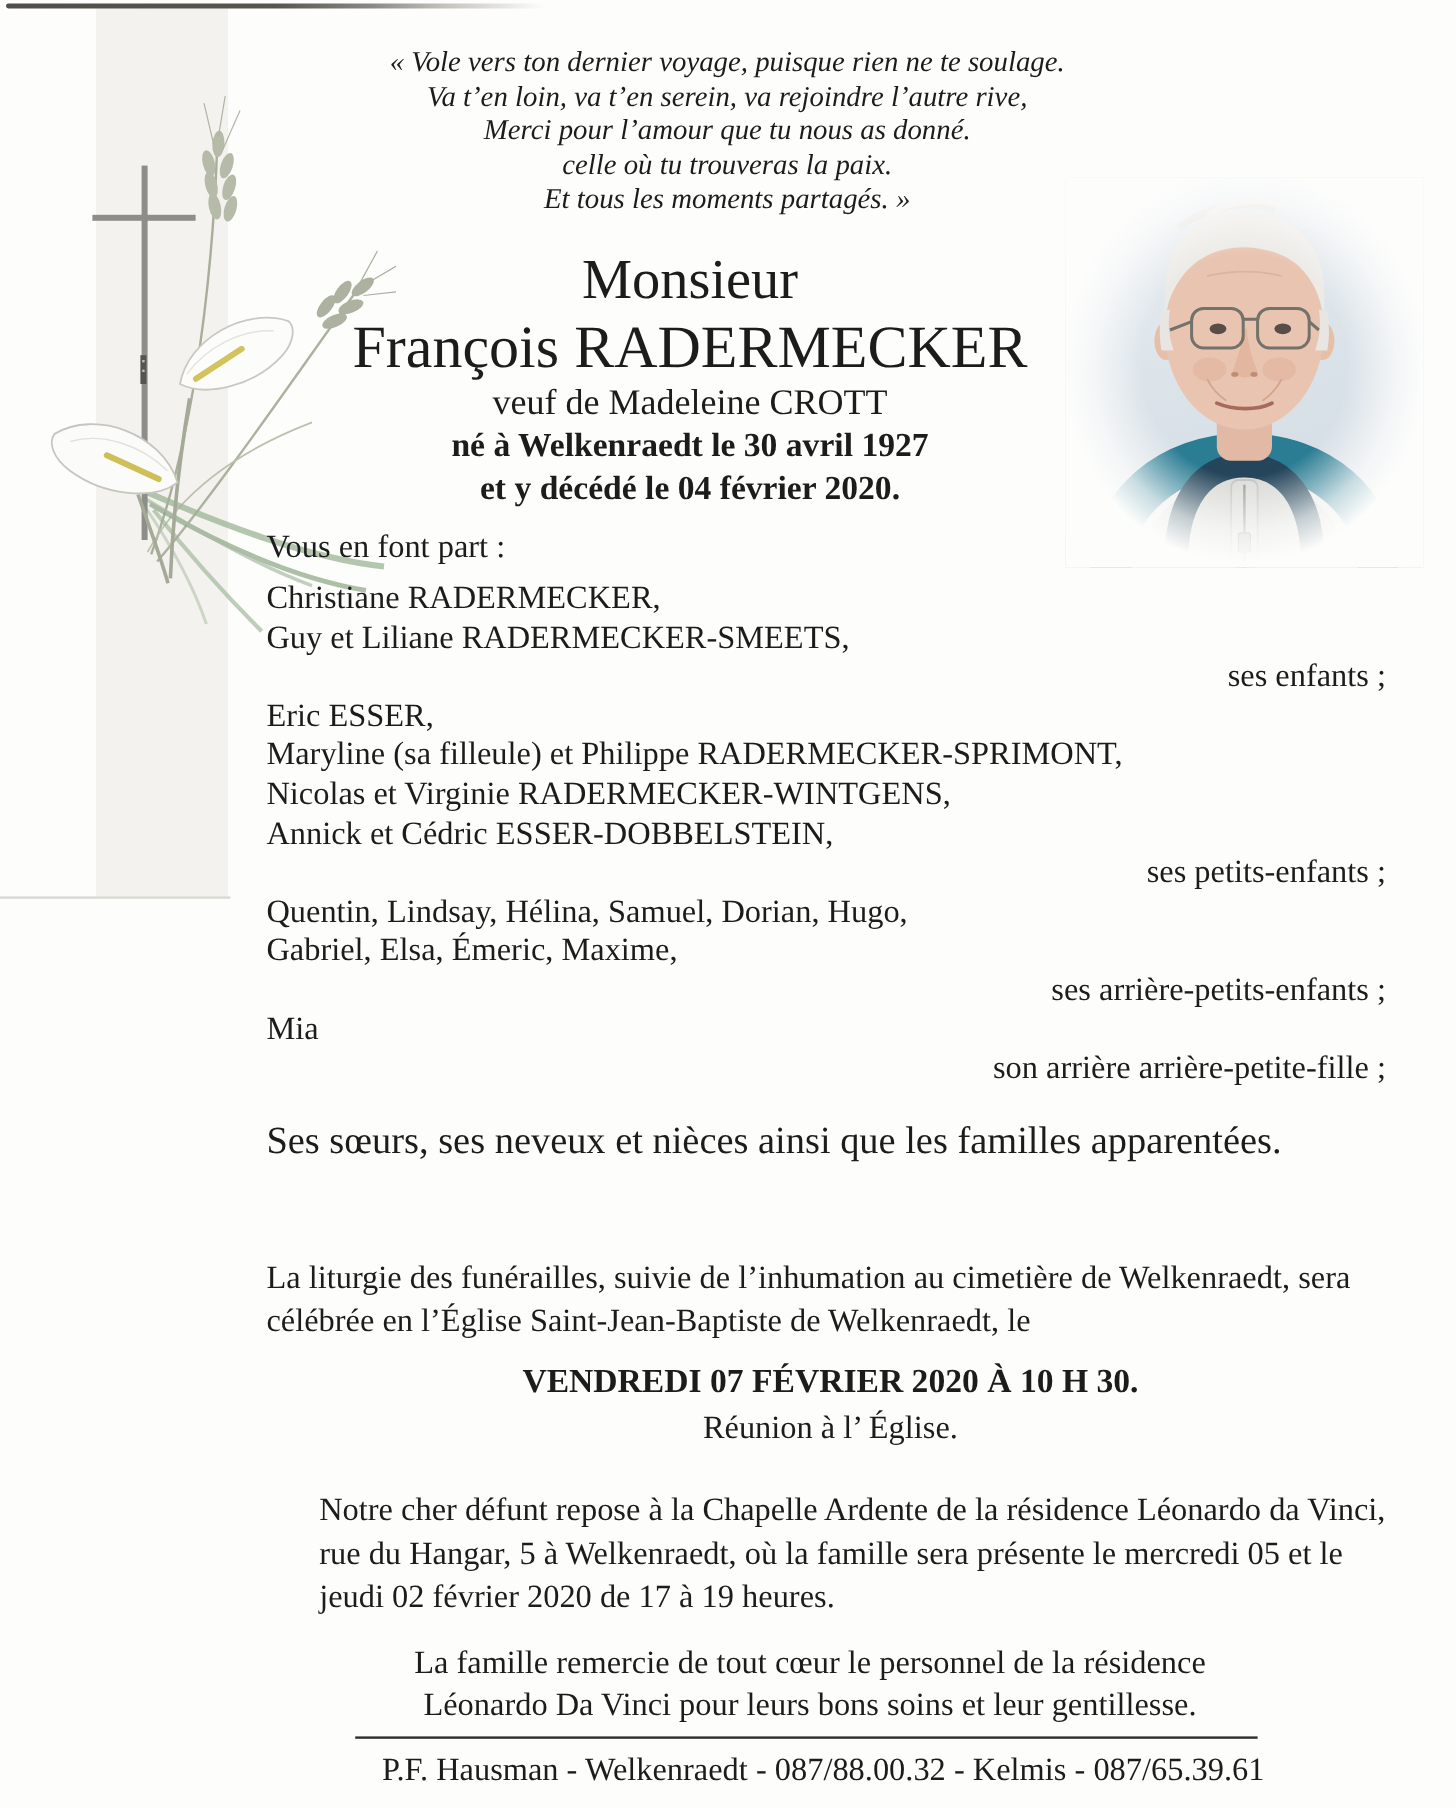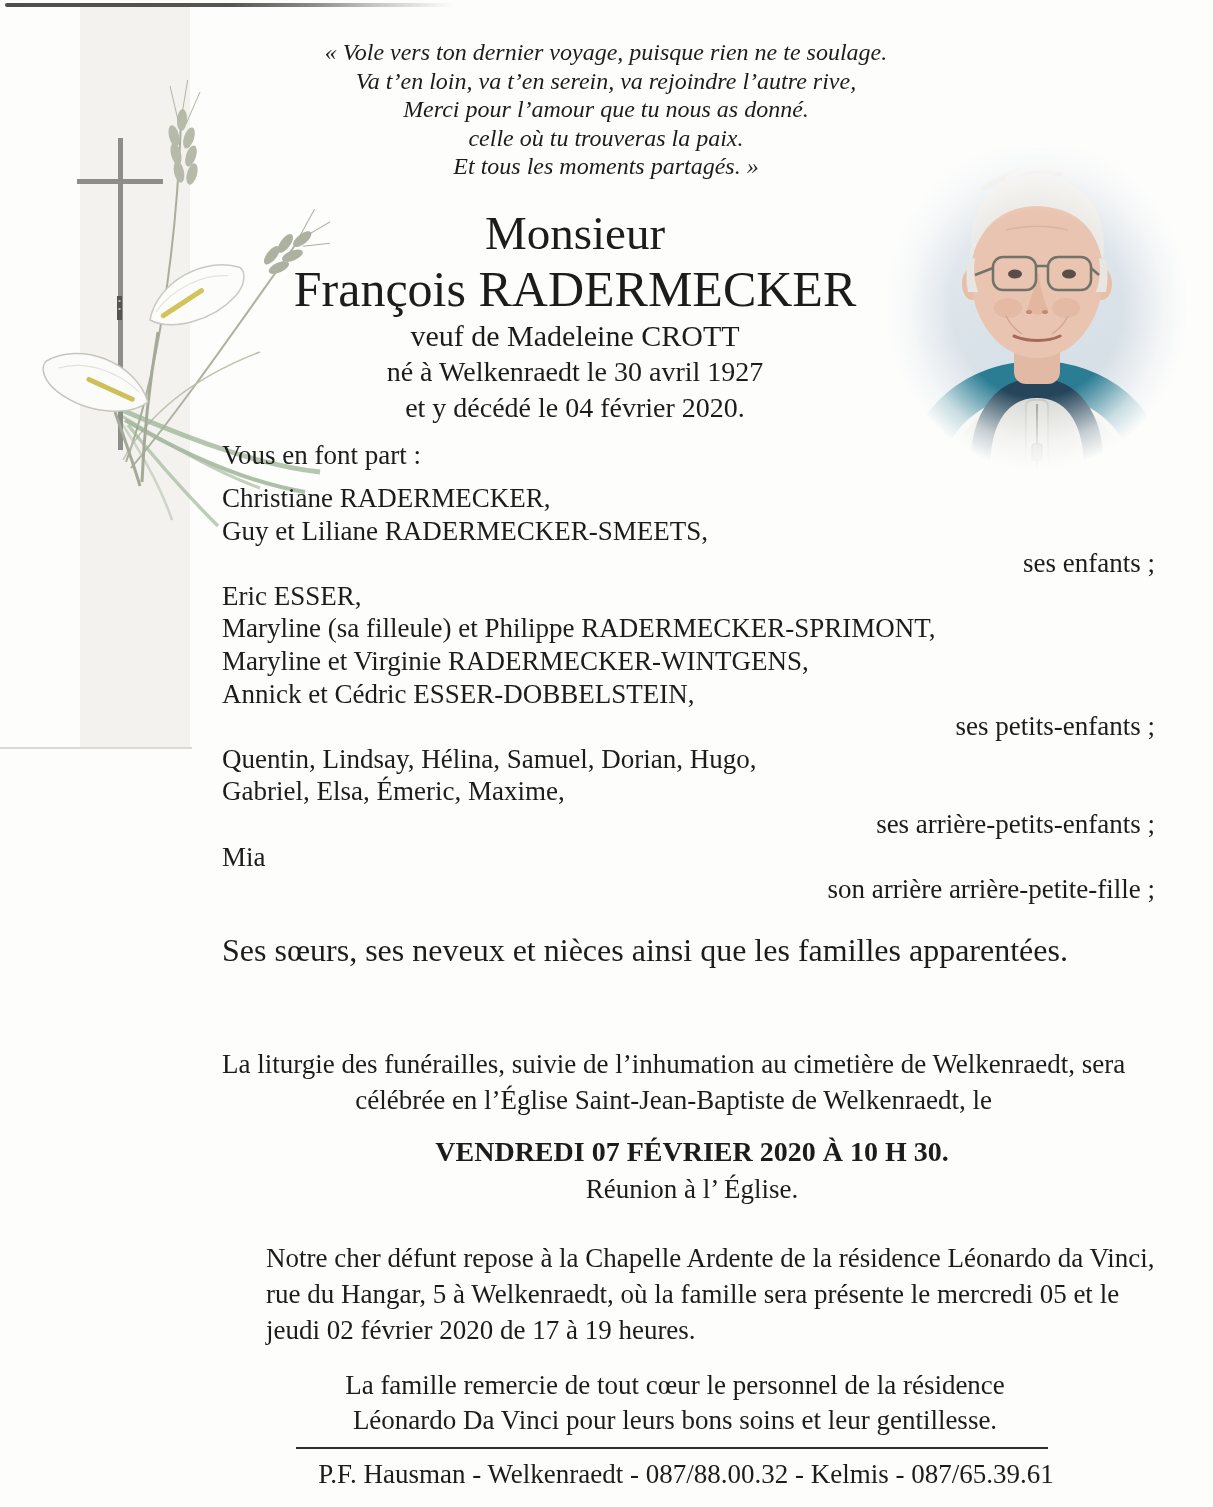--- a/index.html
+++ b/index.html
@@ -16,28 +16,28 @@
   .scan-band{left:80px;top:7px;width:110px;height:741px;background:#f3f2ee;}
   .scan-band-edge{left:0px;top:747px;width:192px;height:2px;background:#dbd9d4;}
   
   .quote{left:0px;top:38px;width:1212px;text-align:center;
     font-style:italic;font-size:24px;line-height:28.5px;}
   
   .title-block{left:0px;top:206px;width:1150px;text-align:center;}
   .salutation{font-size:47px;line-height:55px;}
   .deceased-name{font-size:50px;line-height:56px;}
   .widower{font-size:30px;line-height:37px;}
-  .birth,.death{font-size:28px;line-height:36px;}
+  .birth,.death{font-size:28px;line-height:36px;font-weight:bold;}
   
   .body-line{font-size:27px;line-height:32.6px;}
   .intro{left:222px;top:440px;font-size:27px;}
   .family-flow{left:222px;top:482px;width:933px;}
   .family-flow .rel{text-align:right;}
   .closing{left:222px;top:932px;font-size:32px;}
-  .liturgy{left:222px;top:1046px;font-size:27px;line-height:36px;text-align:center;}
+  .liturgy{left:222px;top:1046px;font-size:27px;line-height:36px;}
   .ceremony-center{left:172px;width:1040px;text-align:center;}
   .cer-date{top:1136px;font-size:28px;font-weight:bold;}
   .cer-meet{top:1174px;font-size:27px;}
   .repose{left:222px;top:1240px;font-size:27px;line-height:36px;margin-left:44px;}
   .thanks{left:137px;top:1368px;width:1076px;text-align:center;font-size:27px;line-height:35px;}
   .footer-rule{left:296px;top:1447px;width:752px;height:2px;background:#2e2d2b;}
   .footer-text{left:159px;top:1459px;width:1054px;text-align:center;font-size:27px;}
   
   .decoration{left:30px;top:80px;width:300px;height:450px;}
   
@@ -192,21 +192,21 @@
 </div>
 
 <div class="abs intro">Vous en font part :</div>
 
 <div class="abs family-flow">
   <div class="body-line">Christiane RADERMECKER,</div>
   <div class="body-line">Guy et Liliane RADERMECKER-SMEETS,</div>
   <div class="body-line rel">ses enfants ;</div>
   <div class="body-line">Eric ESSER,</div>
   <div class="body-line">Maryline (sa filleule) et Philippe RADERMECKER-SPRIMONT,</div>
-  <div class="body-line">Maryline et Virginie RADERMECKER-WINTGENS,</div>
+  <div class="body-line">Nicolas et Virginie RADERMECKER-WINTGENS,</div>
   <div class="body-line">Annick et Cédric ESSER-DOBBELSTEIN,</div>
   <div class="body-line rel">ses petits-enfants ;</div>
   <div class="body-line">Quentin, Lindsay, Hélina, Samuel, Dorian, Hugo,</div>
   <div class="body-line">Gabriel, Elsa, Émeric, Maxime,</div>
   <div class="body-line rel">ses arrière-petits-enfants ;</div>
   <div class="body-line">Mia</div>
   <div class="body-line rel">son arrière arrière-petite-fille ;</div>
 </div>
 
 <div class="abs closing">Ses sœurs, ses neveux et nièces ainsi que les familles apparentées.</div>

